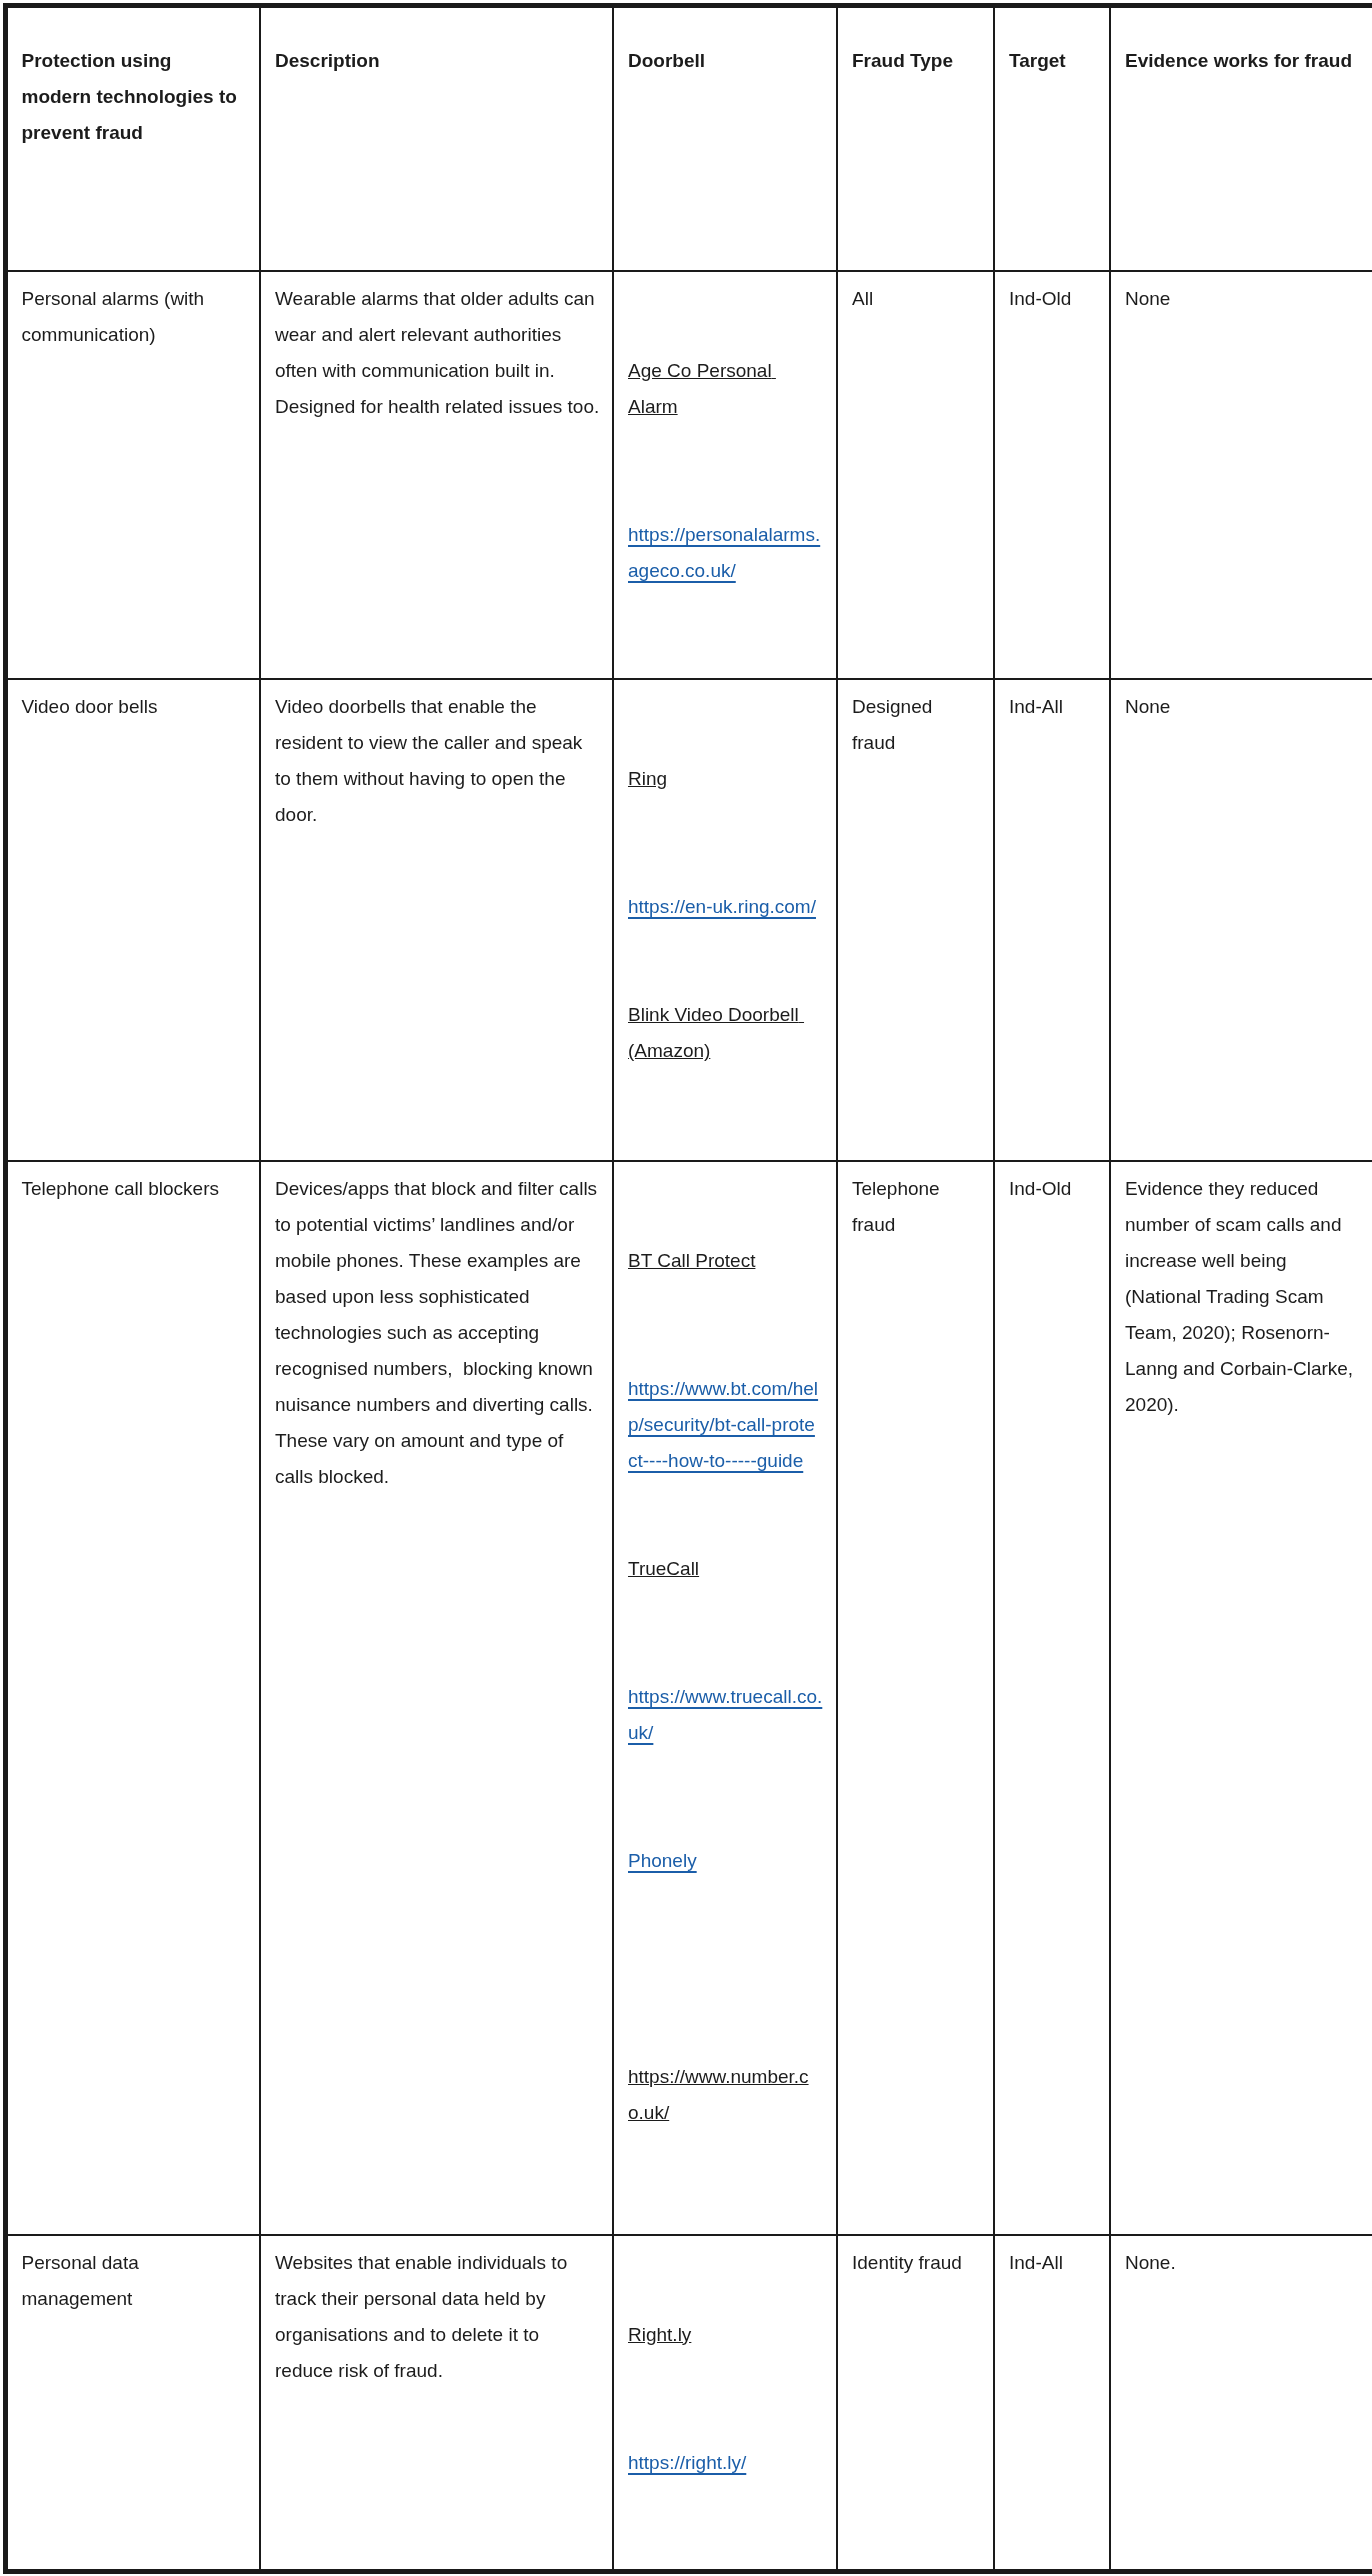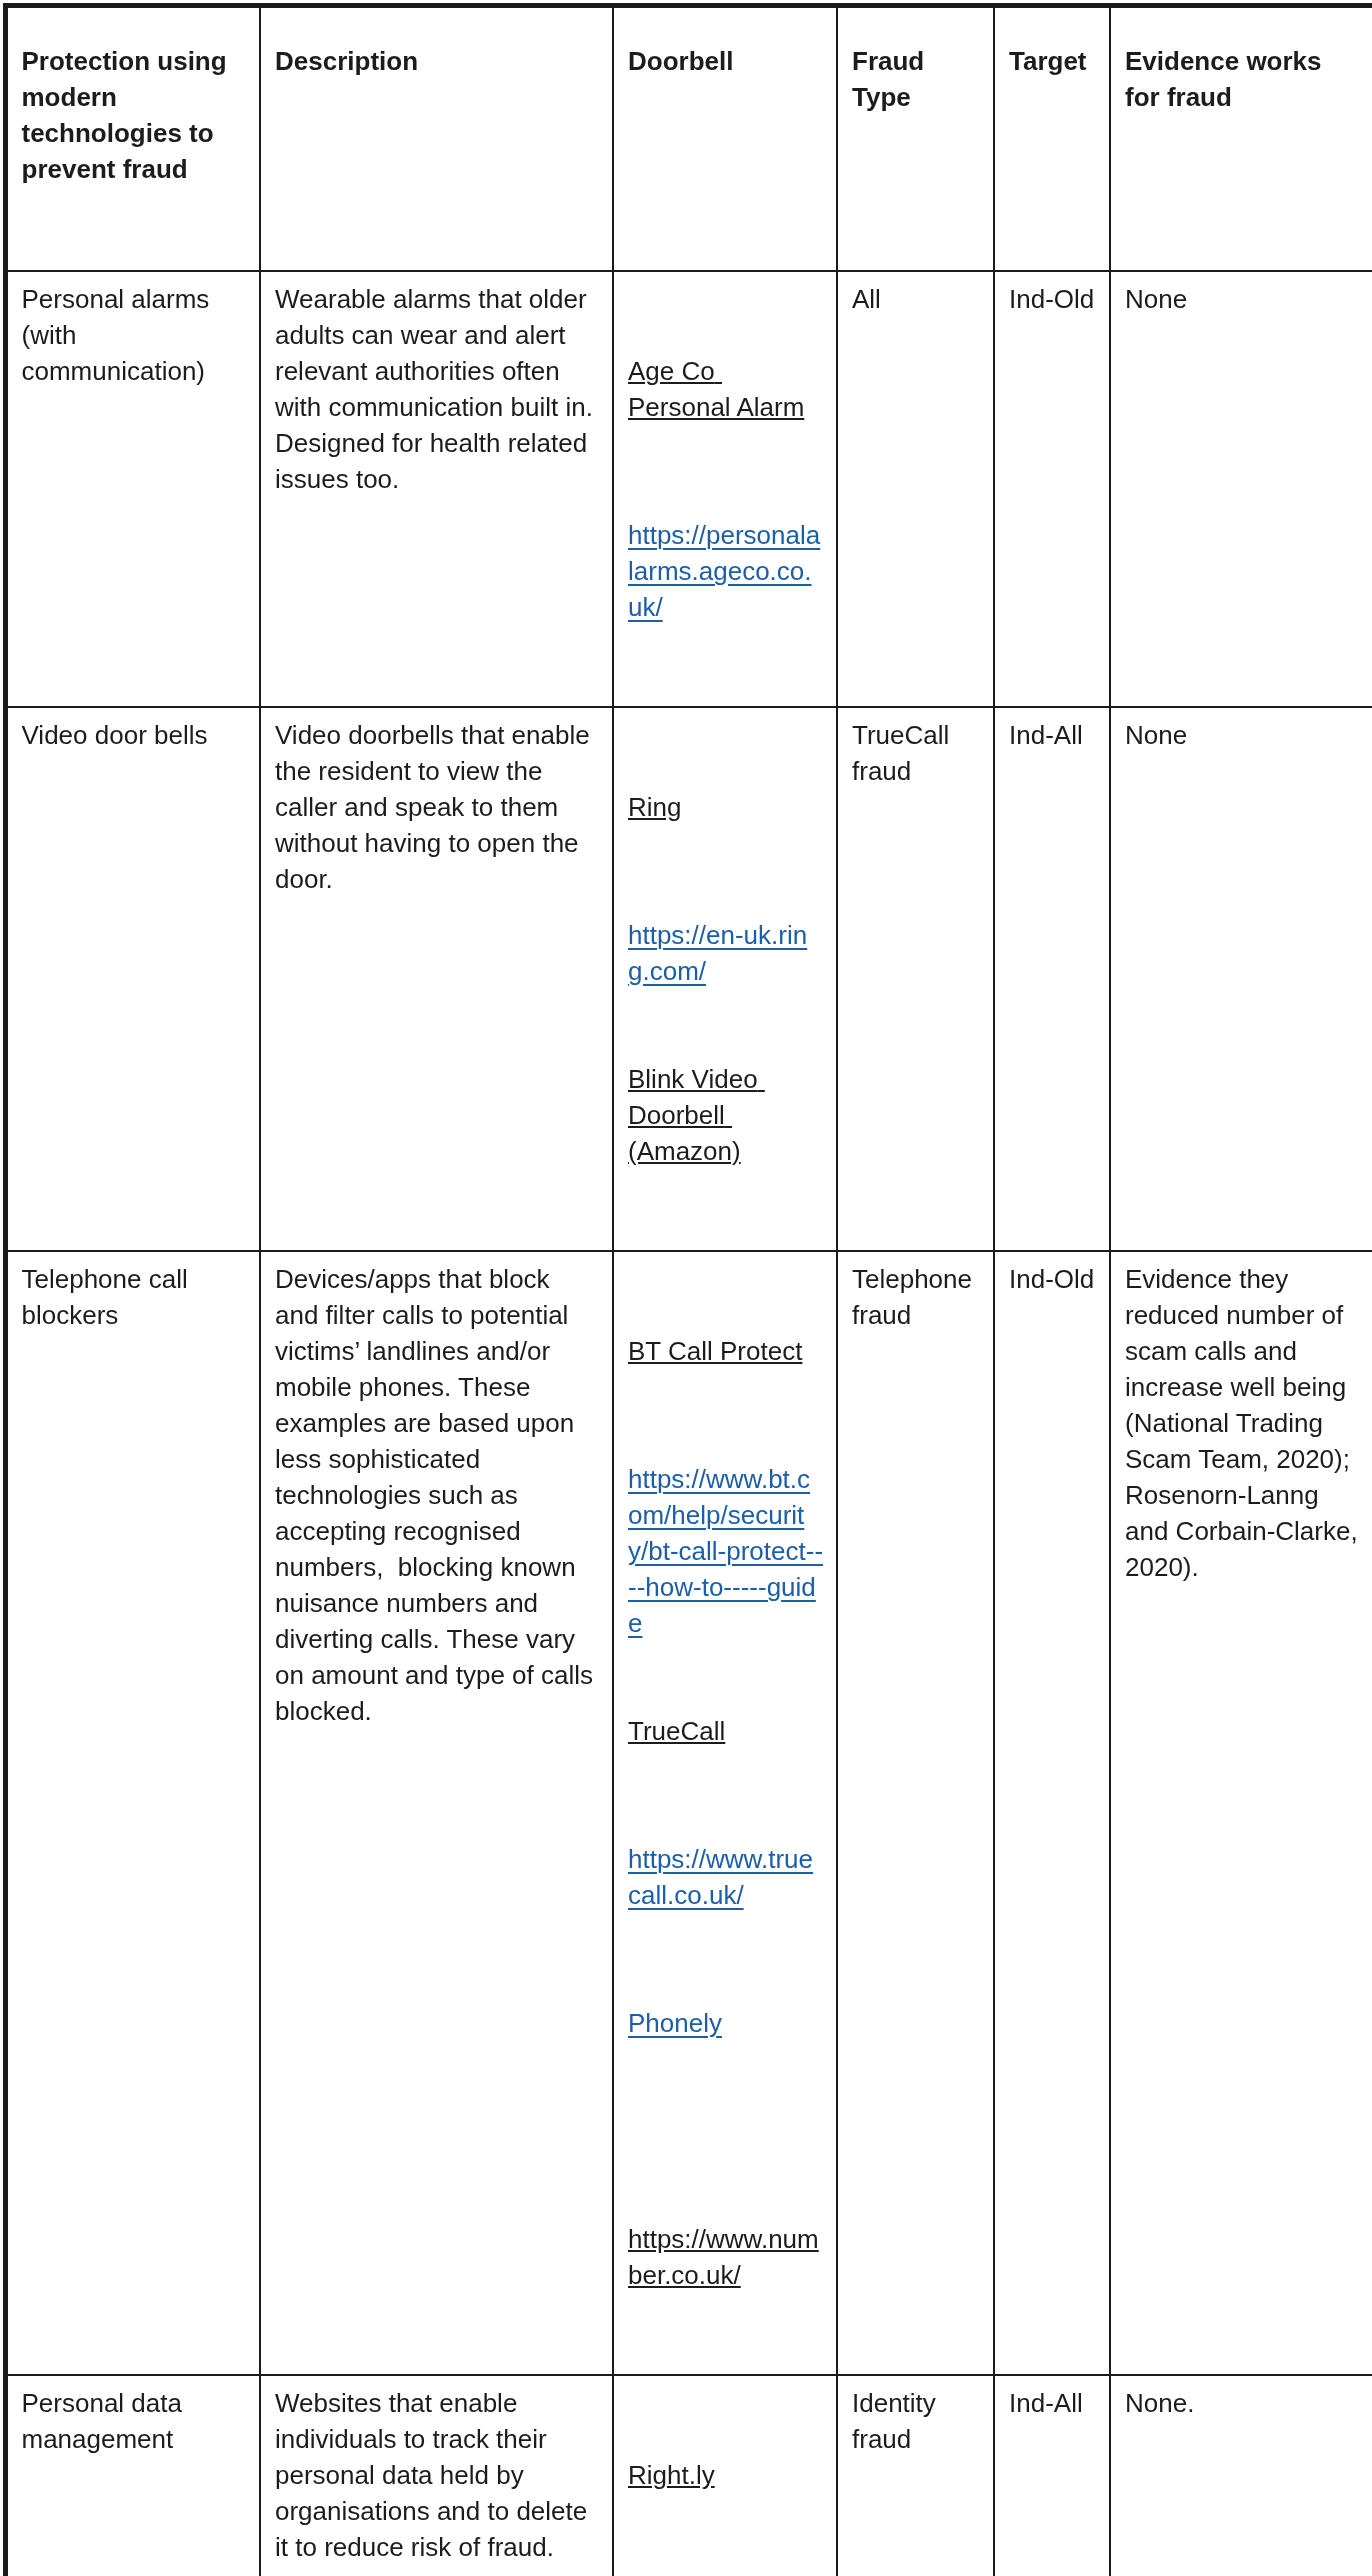--- a/index.html
+++ b/index.html
@@ -21,21 +21,21 @@
     border-collapse: collapse;
     table-layout: fixed;
     margin: 2.5px;
     border: 5.7px solid #1a1a1a;
   }
   table.fraud-table th,
   table.fraud-table td {
     border: 2.5px solid #1a1a1a;
     vertical-align: top;
     text-align: left;
-    font-size: 26px;
+    font-size: 19px;
     line-height: 36px;
     padding: 9px 12.7px 9px 14px;
     white-space: pre-wrap;
     overflow-wrap: break-word;
     box-sizing: border-box;
   }
   table.fraud-table th {
     font-weight: bold;
     padding-top: 35px;
   }
@@ -112,21 +112,21 @@
       </tr>
 
       <tr>
         <td class="cell-protection">Video door bells</td>
         <td class="cell-description">Video doorbells that enable the resident to view the caller and speak to them without having to open the door.</td>
         <td class="cell-examples">
           <span class="seg">Ring</span>
           <a class="seg link">https://en-uk.ring.com/</a>
           <span class="seg">Blink Video Doorbell (Amazon)</span>
         </td>
-        <td class="cell-fraud-type">TrueCall fraud</td>
+        <td class="cell-fraud-type">Designed fraud</td>
         <td class="cell-target">Ind-All</td>
         <td class="cell-evidence">None</td>
       </tr>
 
       <tr>
         <td class="cell-protection">Telephone call blockers</td>
         <td class="cell-description">Devices/apps that block and filter calls to potential victims’ landlines and/or mobile phones. These examples are based upon less sophisticated technologies such as accepting recognised numbers,  blocking known nuisance numbers and diverting calls. These vary on amount and type of calls blocked.</td>
         <td class="cell-examples">
           <span class="seg">BT Call Protect</span>
           <a class="seg link">https://www.bt.com/help/security/bt-call-protect----how-to-----guide</a>

